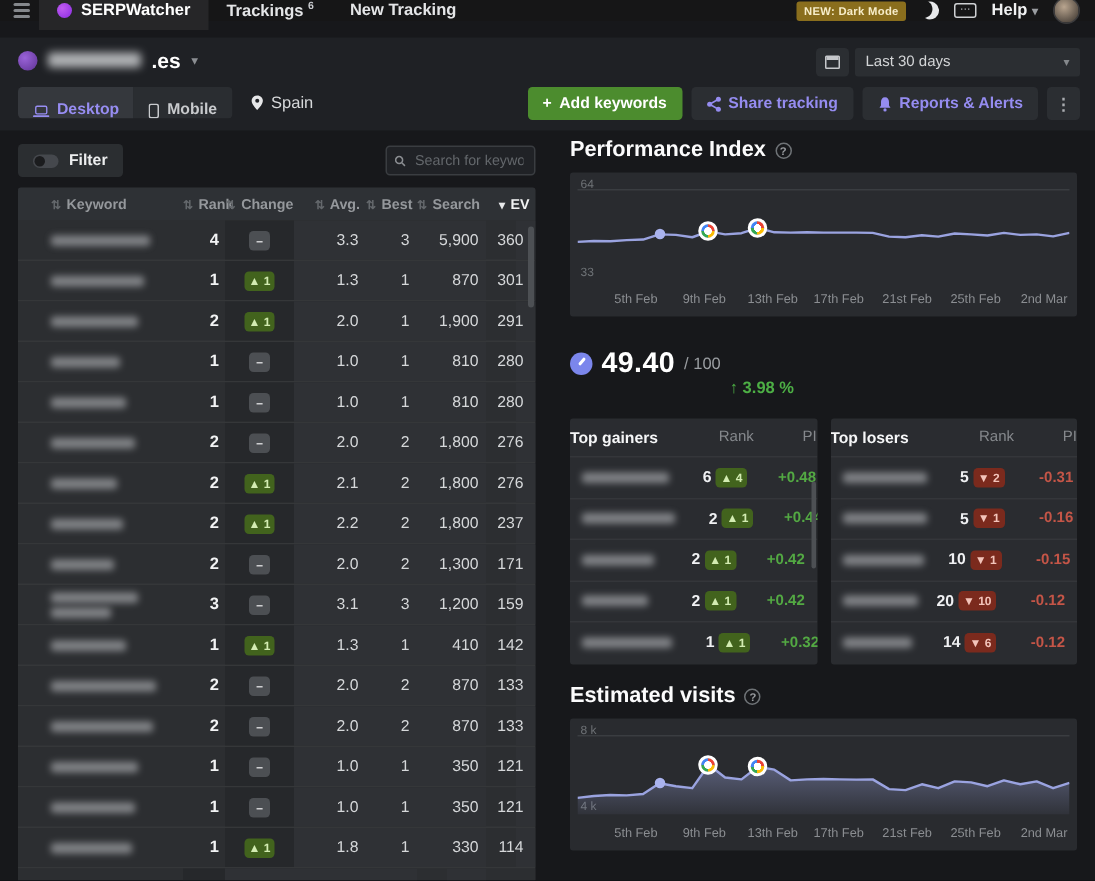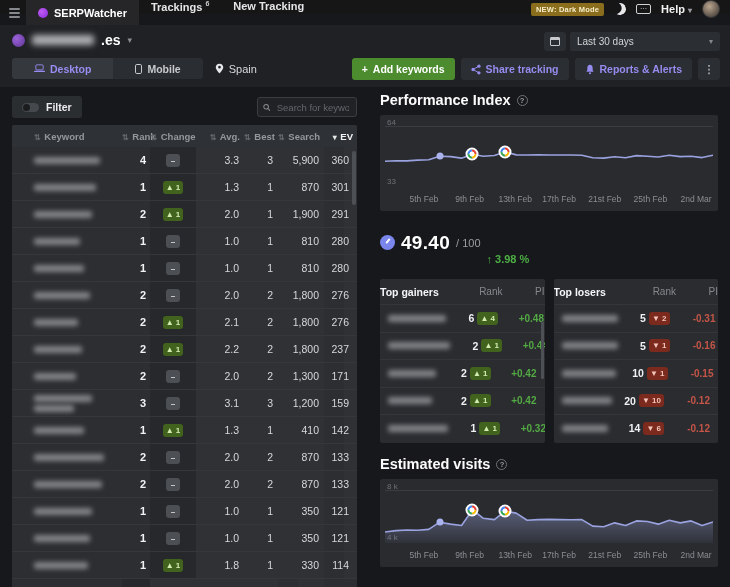--- a/index.html
+++ b/index.html
@@ -1,20 +1,20 @@
 <!DOCTYPE html>
 <html><head>
 <meta charset="utf-8">
 <style>
   html,body{margin:0;padding:0;background:#101113;}
   *{box-sizing:border-box;font-family:"Liberation Sans",sans-serif;}
   #app{position:relative;width:730px;height:587px;background:#17181b;overflow:hidden;color:#e9eaec;}
 
   
-  .topnav{position:absolute;top:0;left:0;right:0;height:14px;background:#161617;display:flex;align-items:flex-start;font-size:11px;}
+  .topnav{position:absolute;top:0;left:0;right:0;height:14px;background:#161617;display:flex;align-items:center;font-size:11px;}
   .burger{width:26px;height:25px;display:flex;flex-direction:column;justify-content:center;gap:2px;padding-left:9px;cursor:pointer;}
   .burger i{display:block;width:11px;height:2px;background:#85888c;border-radius:1px;}
   .brand{height:25px;display:flex;align-items:center;gap:6px;background:#262628;padding:0 12px;font-weight:bold;color:#fff;}
   .brand .logo{width:10px;height:10px;border-radius:50%;background:radial-gradient(circle at 35% 35%,#c05cf0,#8a2be2);}
   .nav-item{padding:0 12px;font-weight:bold;color:#e4e5e7;cursor:pointer;}
   .nav-item sup{font-size:7px;color:#c9cbcf;}
   .topnav-right{margin-left:auto;display:flex;align-items:center;gap:10px;padding-right:10px;}
   .newbadge{background:#8a6e1d;color:#f7edc9;font-size:7.5px;font-weight:bold;padding:2px 5px;border-radius:2px;letter-spacing:.2px;}
   .moon{width:12px;height:12px;border-radius:50%;box-shadow:inset -4px -2px 0 0 #e8e9eb;transform:rotate(-15deg);cursor:pointer;}
   .kbd{width:15px;height:10px;border:1px solid #cfd1d4;border-radius:2px;display:flex;align-items:center;justify-content:center;color:#cfd1d4;font-size:7px;line-height:0;cursor:pointer;}
@@ -30,21 +30,21 @@
   .tld{font-size:14px;font-weight:bold;color:#fff;}
   .chev{color:#8b8e92;font-size:9px;}
   .range-row{position:absolute;top:7px;right:10px;display:flex;align-items:center;gap:4px;}
   .calbtn{width:22px;height:19px;background:#2b2e32;border-radius:3px;display:flex;align-items:center;justify-content:center;cursor:pointer;}
   .cal{width:10px;height:9px;border:1px solid #c6c8cb;border-radius:1px;position:relative;}
   .cal::before{content:"";position:absolute;left:0;right:0;top:0;height:2px;background:#c6c8cb;}
   .rangesel{width:150px;height:19px;background:#2b2e32;border-radius:2px;display:flex;align-items:center;padding:0 7px;font-size:10px;color:#d3d5d7;cursor:pointer;}
   .rangesel .car{margin-left:auto;color:#85888c;font-size:8px;}
   .toggle-row{position:absolute;top:33px;left:12px;display:flex;align-items:center;gap:12px;}
   .seg{display:flex;border-radius:3px;overflow:hidden;}
-  .segbtn{height:21px;display:flex;align-items:center;gap:5px;padding:0 22px;font-size:10.5px;font-weight:bold;background:#2a2d31;color:#c8cacd;cursor:pointer;}
+  .segbtn{height:21px;display:flex;align-items:flex-end;gap:5px;padding:0 10px;font-size:10.5px;font-weight:bold;background:#2a2d31;color:#c8cacd;cursor:pointer;}
   .segbtn.active{background:#35383d;color:#9а8ff2;color:#978df2;}
   .loc{display:flex;align-items:center;gap:5px;font-size:11px;color:#d7d9db;}
   .actions-row{position:absolute;top:33px;right:10px;display:flex;align-items:center;gap:6px;}
   .btn{height:22px;display:flex;align-items:center;gap:5px;padding:0 10px;border-radius:3px;font-size:10.5px;font-weight:bold;cursor:pointer;}
   .btn-green{background:#4c8c2e;color:#fff;}
   .btn-dark{background:#2b2e32;color:#958cf0;}
   .kebab{width:22px;height:22px;background:#2b2e32;border-radius:3px;color:#a9acb0;display:flex;align-items:center;justify-content:center;font-size:11px;font-weight:bold;cursor:pointer;}
 
   
   .filterbar{position:absolute;top:96px;left:12px;width:345px;height:22px;}

